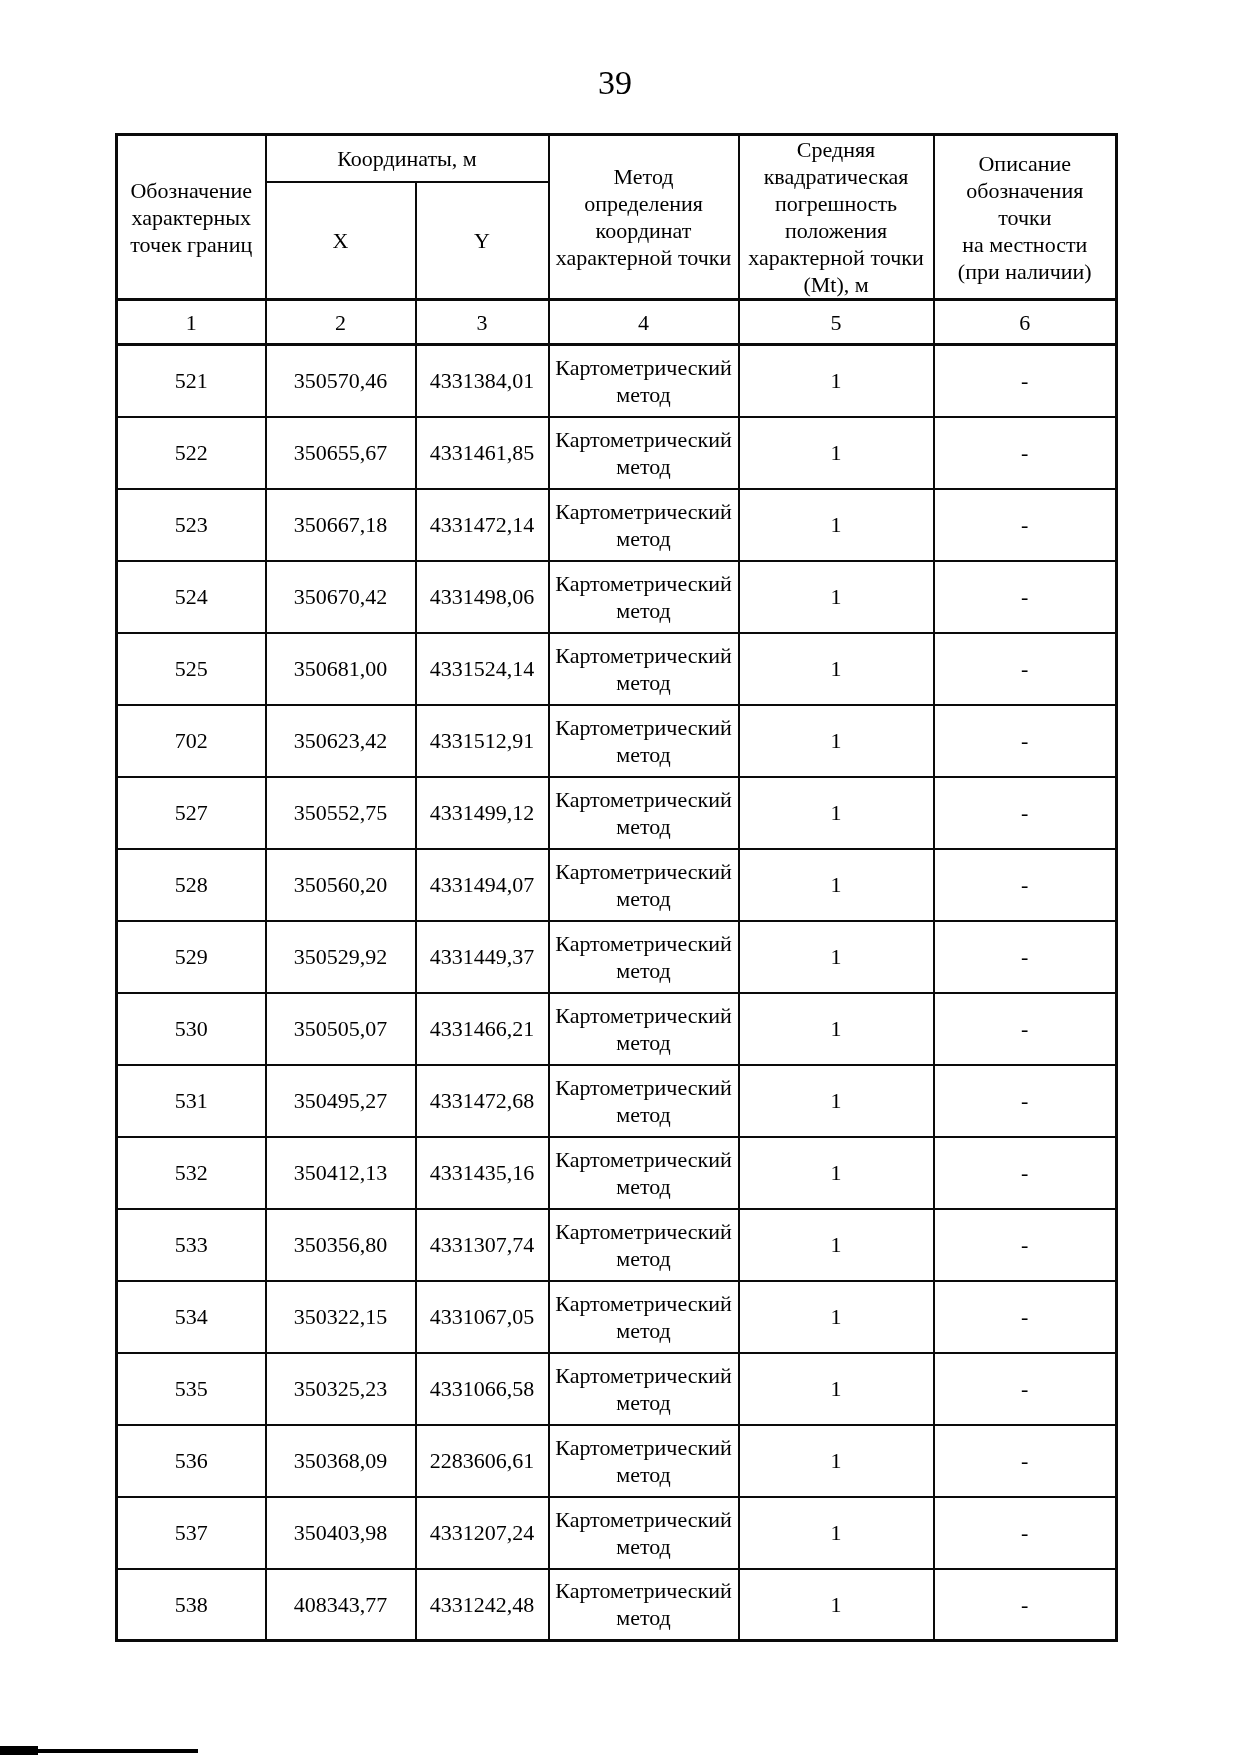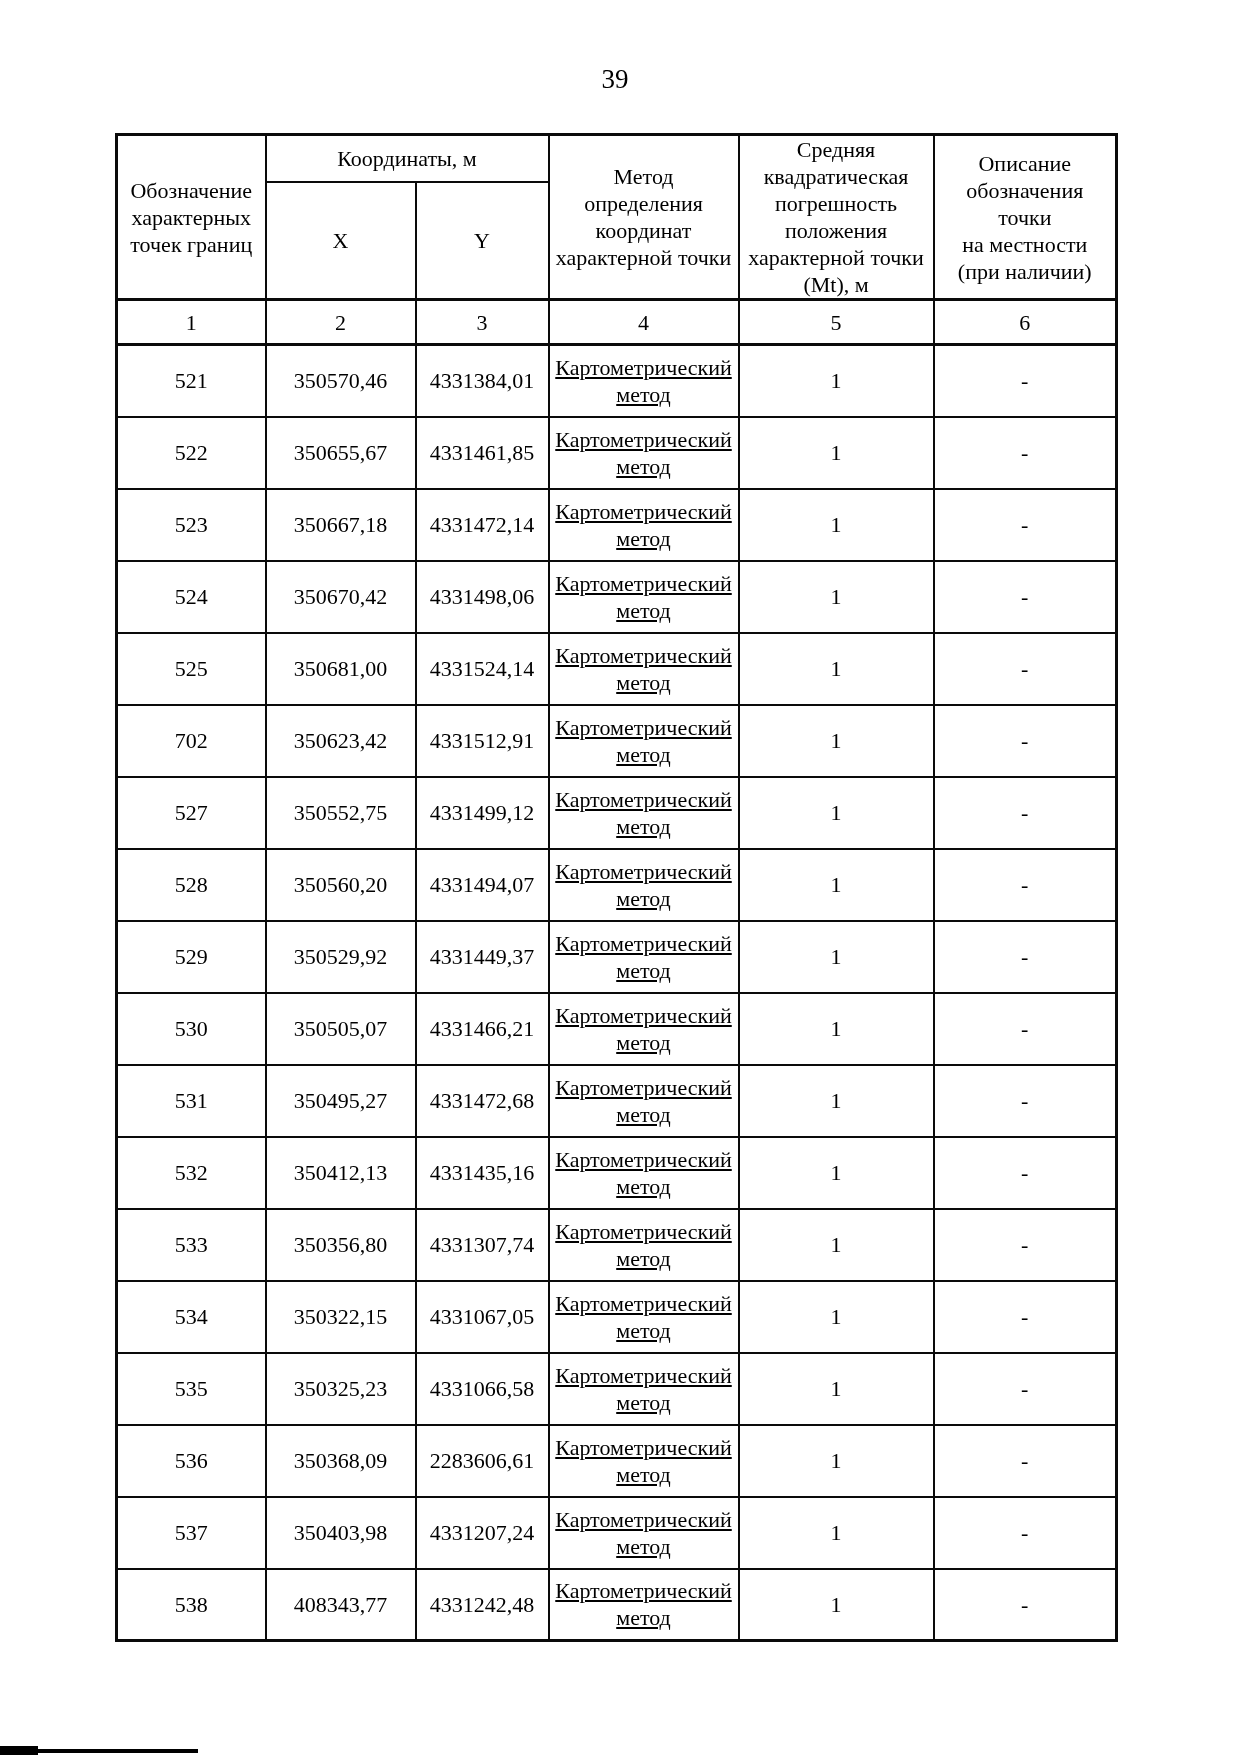--- a/index.html
+++ b/index.html
@@ -6,21 +6,21 @@
   .page{
     position:relative;
     width:1234px;height:1757px;
     background:#ffffff;
     font-family:"Liberation Serif","DejaVu Serif",serif;
     color:#000;
     overflow:hidden;
   }
   .page-number{
     position:absolute;top:64px;left:115px;width:1000px;
-    text-align:center;font-size:27px;
+    text-align:center;font-size:34px;
   }
   table.points{
     position:absolute;left:115px;top:133px;
     width:1000px;border-collapse:collapse;table-layout:fixed;
   }
   table.points td,table.points th{
     border:2px solid #0a0a0a;
     font-weight:normal;
     text-align:center;
     vertical-align:middle;
@@ -32,21 +32,21 @@
   tr.hdr-top{height:44px;}
   tr.hdr-sub{height:108px;}
   tr.num-row{height:45px;}
   tbody tr.data-row{height:72px;}
   th.h-desig{font-size:21px;white-space:pre-line;}
   th.h-coords{font-size:21px;border-bottom-width:2px;}
   th.h-xy{vertical-align:top;padding-top:12px;font-size:21px;}
   th.h-top{vertical-align:top;padding-top:7px;font-size:21px;white-space:pre-line;}
   th.h-tight{line-height:25px;padding-top:2px;font-family:Liberation Serif, serif;}
   tr.num-row td{border-top-width:3px;border-bottom-width:3px;font-size:22px;}
-  td.c-method{font-size:22px;line-height:28px;padding:0 2px;text-decoration:underline;}
+  td.c-method{font-size:22px;line-height:28px;padding:0 2px;}
   table.points{border:3px solid #0a0a0a;}
   .scan-bar-thick{position:absolute;left:0;top:1746px;width:38px;height:9px;background:#000;}
   .scan-bar-thin{position:absolute;left:38px;top:1749px;width:160px;height:4px;background:#000;}
 </style>
 </head>
 <body>
 
 <div class="page">
 
   <div class="page-number">39</div>

